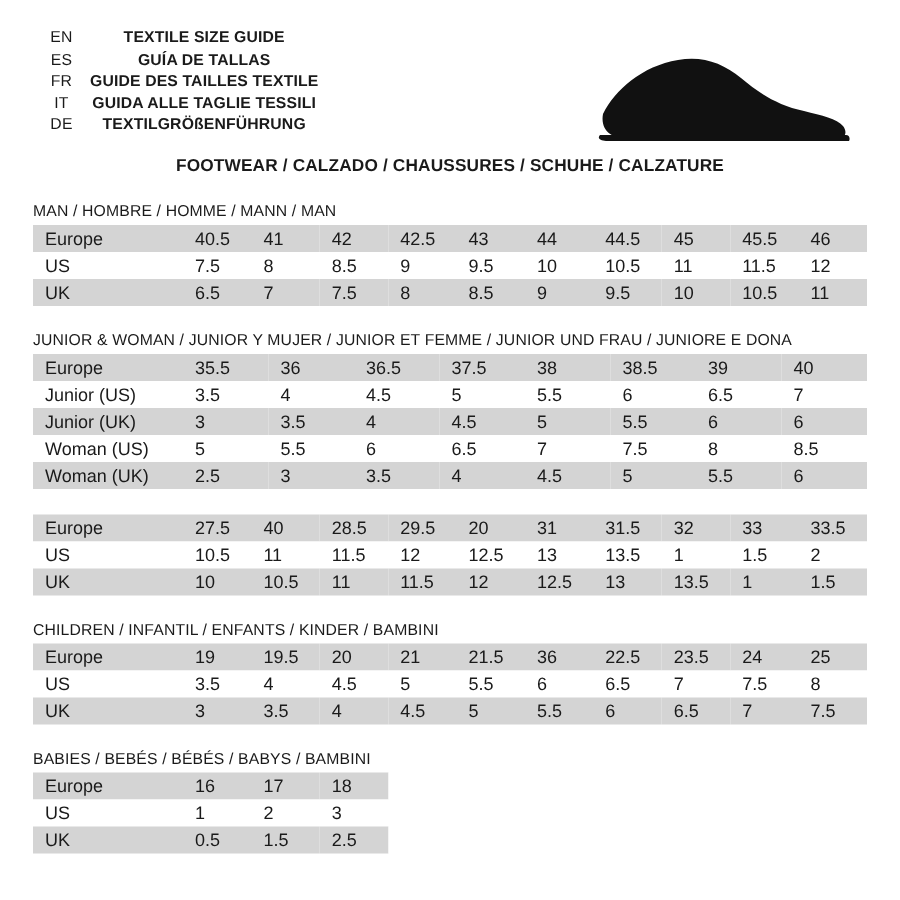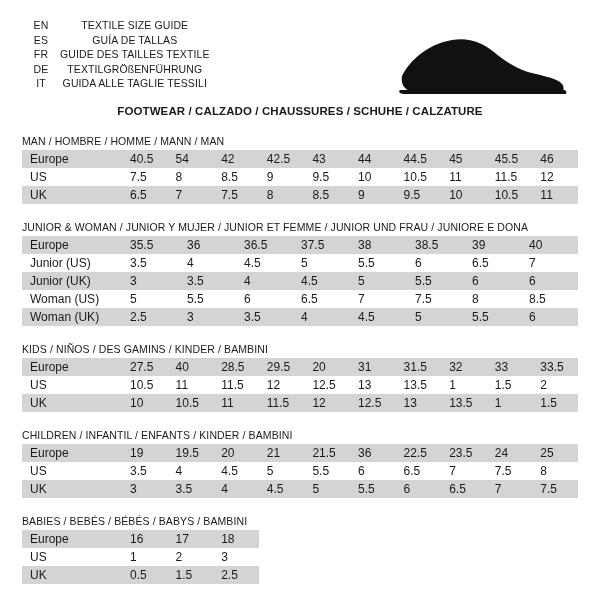--- a/index.html
+++ b/index.html
@@ -38,21 +38,21 @@
     padding: 2px 0 2px 0;
     vertical-align: top;
     white-space: nowrap;
   }
   .lang-code {
     width: 38px;
     font-weight: normal;
     letter-spacing: 0.2px;
   }
   .lang-name {
-    font-weight: normal;
+    font-weight: bold;
     letter-spacing: 0.1px;
   }
 
   .shoe-wrap {
     position: absolute;
     right: 8px;
     top: 14px;
     width: 180px;
     height: 72px;
   }
@@ -118,26 +118,26 @@
         </tr>
         <tr>
           <td class="lang-code">ES</td>
           <td class="lang-name">GUÍA DE TALLAS</td>
         </tr>
         <tr>
           <td class="lang-code">FR</td>
           <td class="lang-name">GUIDE DES TAILLES TEXTILE</td>
         </tr>
         <tr>
+          <td class="lang-code">IT</td>
+          <td class="lang-name">GUIDA ALLE TAGLIE TESSILI</td>
+        </tr>
+        <tr>
           <td class="lang-code">DE</td>
           <td class="lang-name">TEXTILGRÖßENFÜHRUNG</td>
-        </tr>
-        <tr>
-          <td class="lang-code">IT</td>
-          <td class="lang-name">GUIDA ALLE TAGLIE TESSILI</td>
         </tr>
       </tbody>
     </table>
 
     <div class="shoe-wrap">
       <svg viewBox="0 0 180 72" width="180" height="72" aria-hidden="true">
         <path fill="#111111" d="M12 44 C20 28, 38 12, 62 8 C78 5, 92 10, 104 20 C116 30, 128 38, 146 42 C158 45, 168 47, 172 52 C175 56, 174 60, 168 61 L30 61 C18 61, 10 55, 12 44 Z"></path>
         <path fill="#111111" d="M10 58 L174 58 C176 58, 177 60, 176 62 L170 62 L14 62 C10 62, 8 60, 10 58 Z"></path>
       </svg>
     </div>
@@ -145,21 +145,21 @@
     <div class="section-title">FOOTWEAR / CALZADO / CHAUSSURES / SCHUHE / CALZATURE</div>
   </div>
 
   <div class="block">
     <div class="block-title">MAN / HOMBRE / HOMME / MANN / MAN</div>
     <table class="sizes">
       <tbody>
         <tr class="shaded">
           <td class="rowlabel">Europe</td>
           <td>40.5</td>
-          <td>54</td>
+          <td>41</td>
           <td>42</td>
           <td>42.5</td>
           <td>43</td>
           <td>44</td>
           <td>44.5</td>
           <td>45</td>
           <td>45.5</td>
           <td>46</td>
         </tr>
         <tr class="plain">
@@ -249,21 +249,20 @@
           <td>4.5</td>
           <td>5</td>
           <td>5.5</td>
           <td>6</td>
         </tr>
       </tbody>
     </table>
   </div>
 
   <div class="block">
-    <div class="block-title">KIDS / NIÑOS / DES GAMINS / KINDER / BAMBINI</div>
     <table class="sizes">
       <tbody>
         <tr class="shaded">
           <td class="rowlabel">Europe</td>
           <td>27.5</td>
           <td>40</td>
           <td>28.5</td>
           <td>29.5</td>
           <td>20</td>
           <td>31</td>

